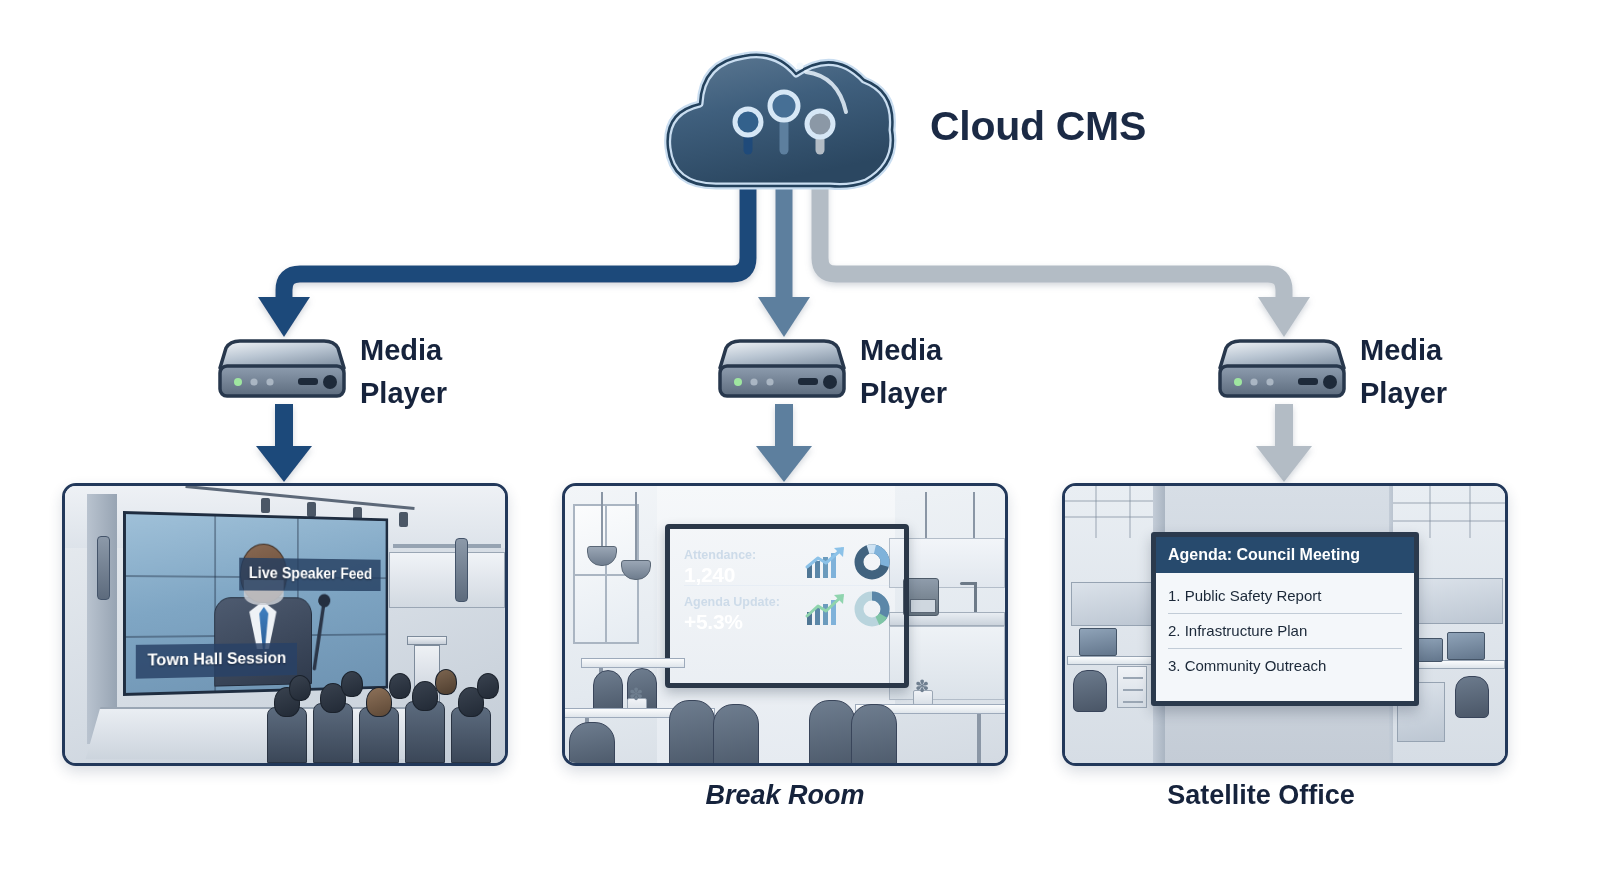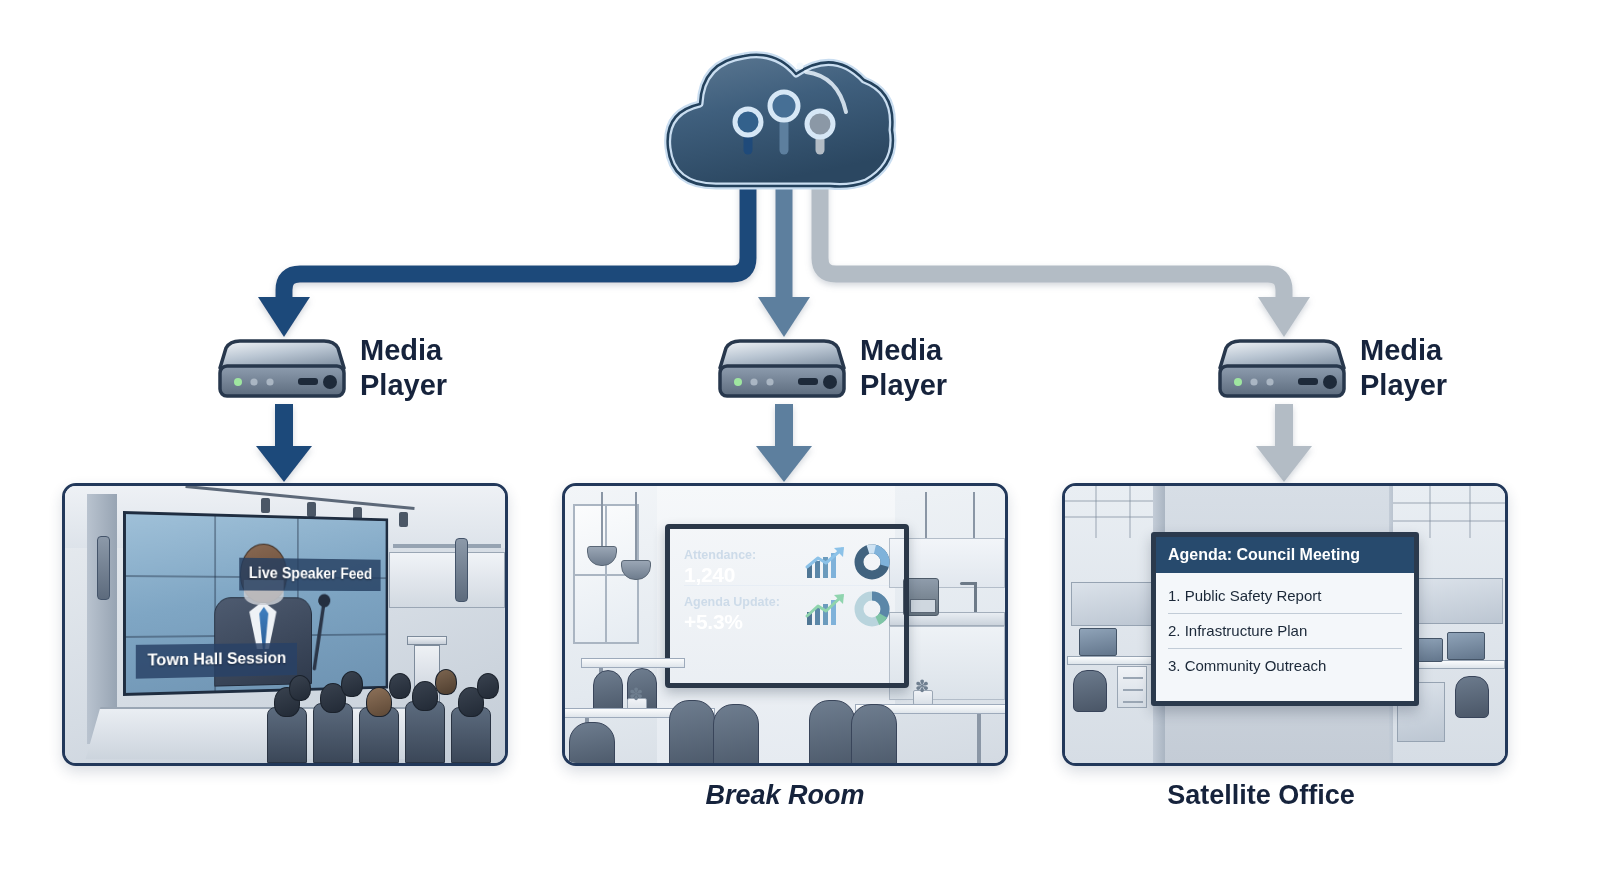--- a/index.html
+++ b/index.html
@@ -32,21 +32,21 @@
   .player-node.n1 { left: 212px; top: 336px; }
   .player-node.n2 { left: 712px; top: 336px; }
   .player-node.n3 { left: 1212px; top: 336px; }
 
   .player-label {
     position: absolute; left: 148px; top: 0px;
     font-size: 29px; font-weight: bold; line-height: 1.0;
     color: #16233c;
   }
   .player-label span { display: block; }
-  .player-label .l2 { margin-top: 6px; }
+  .player-label .l2 { margin-top: 14px; }
 
   
   .panel {
     position: absolute;
     width: 446px; height: 283px;
     top: 483px;
     border: 3px solid #22385a;
     border-radius: 14px;
     overflow: hidden;
     background: #dfe4ea;
@@ -428,20 +428,21 @@
         <path d="M748 150 L748 126" stroke="#1f4a7a" stroke-width="9" stroke-linecap="round"></path>
         <path d="M784 150 L784 110" stroke="#5d7f9e" stroke-width="9" stroke-linecap="round"></path>
         <path d="M820 150 L820 128" stroke="#b3bcc5" stroke-width="9" stroke-linecap="round"></path>
       </g>
       <circle cx="748" cy="122" r="13" fill="#33618c" stroke="#d6e7f6" stroke-width="5"></circle>
       <circle cx="784" cy="106" r="14" fill="#466f95" stroke="#d6e7f6" stroke-width="5"></circle>
       <circle cx="820" cy="124" r="13" fill="#8b98a6" stroke="#d6e7f6" stroke-width="5"></circle>
     </g>
   </svg>
 
+  <div class="cloud-title">Cloud CMS</div>
 
   <div class="player-node n1">
     <svg width="140" height="72" viewBox="0 0 140 72">
       <defs>
         <linearGradient id="mpTop" x1="0" y1="0" x2="0.6" y2="1">
           <stop offset="0%" stop-color="#f2f5f8"></stop>
             <stop offset="55%" stop-color="#b9c5d2"></stop>
             <stop offset="100%" stop-color="#8b9aab"></stop>
         </linearGradient>
         <linearGradient id="mpFace" x1="0" y1="0" x2="0" y2="1">

